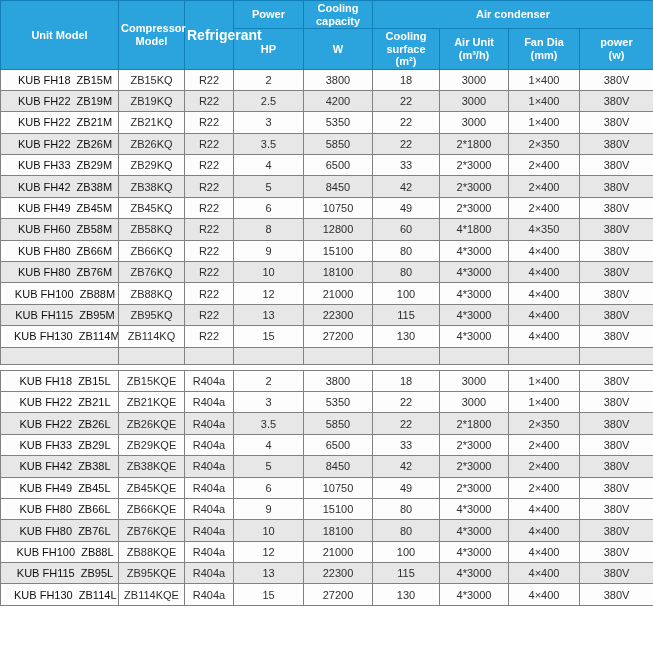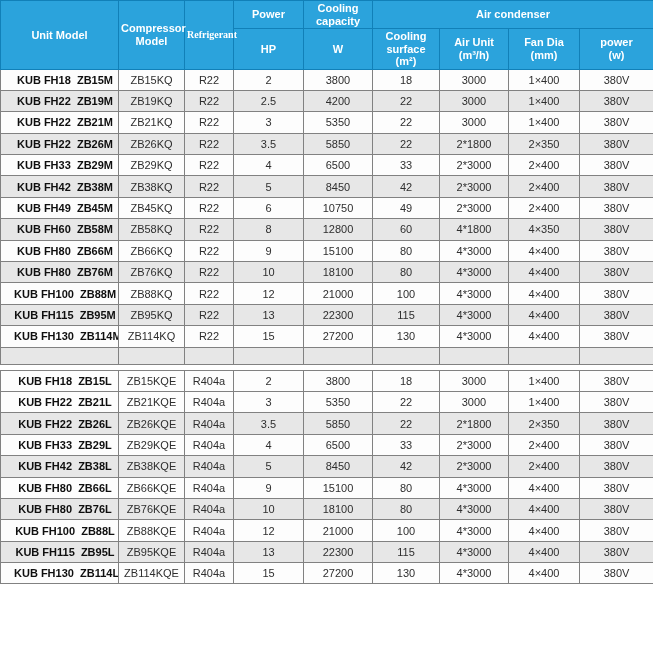--- a/index.html
+++ b/index.html
@@ -24,36 +24,36 @@
     font-size: 11px;
     line-height: 12.5px;
     border: 1px solid #1180b8;
     white-space: pre-line;
     text-align: center;
     vertical-align: middle;
     padding: 1px 2px;
   }
   tr.header-top { height: 26px; }
   tr.header-bottom { height: 40px; }
-  th.th-refrigerant { font-size: 10px; font-family: Liberation Serif, serif; }
+  th.th-refrigerant { font-size: 14px; }
   
   td {
     border: 1px solid #818181;
     font-size: 11px;
     height: 20.4px;
     text-align: center;
     vertical-align: middle;
     color: #2e2e2e;
     padding: 0 2px;
     overflow: hidden;
   }
   tr.row-even td { background: #fdfdfd; }
   tr.row-odd td  { background: #e7e7e7; }
   td.unit-model {
-    font-weight: bold;
+    font-weight: normal;
     color: #0f0f0f;
     white-space: pre;
     padding-left: 13px;
   }
   tr.spacer-row td { background: #e7e7e7; height: 16px; }
   .block-gap { height: 5px; background: #ffffff; }
 </style>
 </head>
 <body>
 
@@ -318,20 +318,31 @@
           <td>ZB38KQE</td>
           <td>R404a</td>
           <td>5</td>
           <td>8450</td>
           <td>42</td>
           <td>2*3000</td>
           <td>2×400</td>
           <td>380V</td>
         </tr>
         <tr class="row-even">
+          <td class="unit-model">KUB FH49  ZB45L</td>
+          <td>ZB45KQE</td>
+          <td>R404a</td>
+          <td>6</td>
+          <td>10750</td>
+          <td>49</td>
+          <td>2*3000</td>
+          <td>2×400</td>
+          <td>380V</td>
+        </tr>
+        <tr class="row-even">
           <td class="unit-model">KUB FH80  ZB66L</td>
           <td>ZB66KQE</td>
           <td>R404a</td>
           <td>9</td>
           <td>15100</td>
           <td>80</td>
           <td>4*3000</td>
           <td>4×400</td>
           <td>380V</td>
         </tr>

